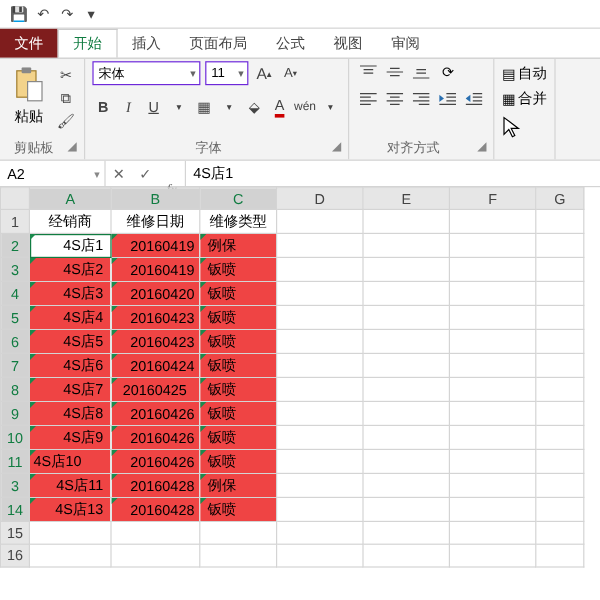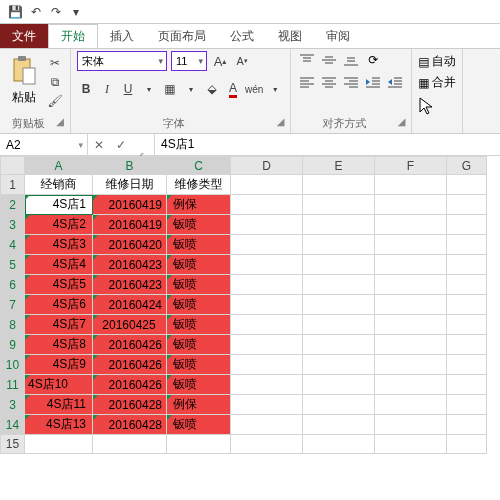--- a/index.html
+++ b/index.html
@@ -375,18 +375,28 @@
         <tr>
           <th class="row-head">15</th>
           <td class="cell"></td>
           <td class="cell"></td>
           <td class="cell"></td>
           <td class="cell"></td>
           <td class="cell"></td>
           <td class="cell"></td>
           <td class="cell"></td>
         </tr>
+        <tr>
+          <th class="row-head">16</th>
+          <td class="cell"></td>
+          <td class="cell"></td>
+          <td class="cell"></td>
+          <td class="cell"></td>
+          <td class="cell"></td>
+          <td class="cell"></td>
+          <td class="cell"></td>
+        </tr>
       </tbody>
     </table>
   <svg class="cursor" style="left:418px;top:-60px" width="20" height="20">
       <path d="M2 2 L2 16 L6 12 L9 18 L11 17 L8 11 L14 11 Z" fill="#fff" stroke="#000"></path>
     </svg>
 </div>
 
 </body></html>

